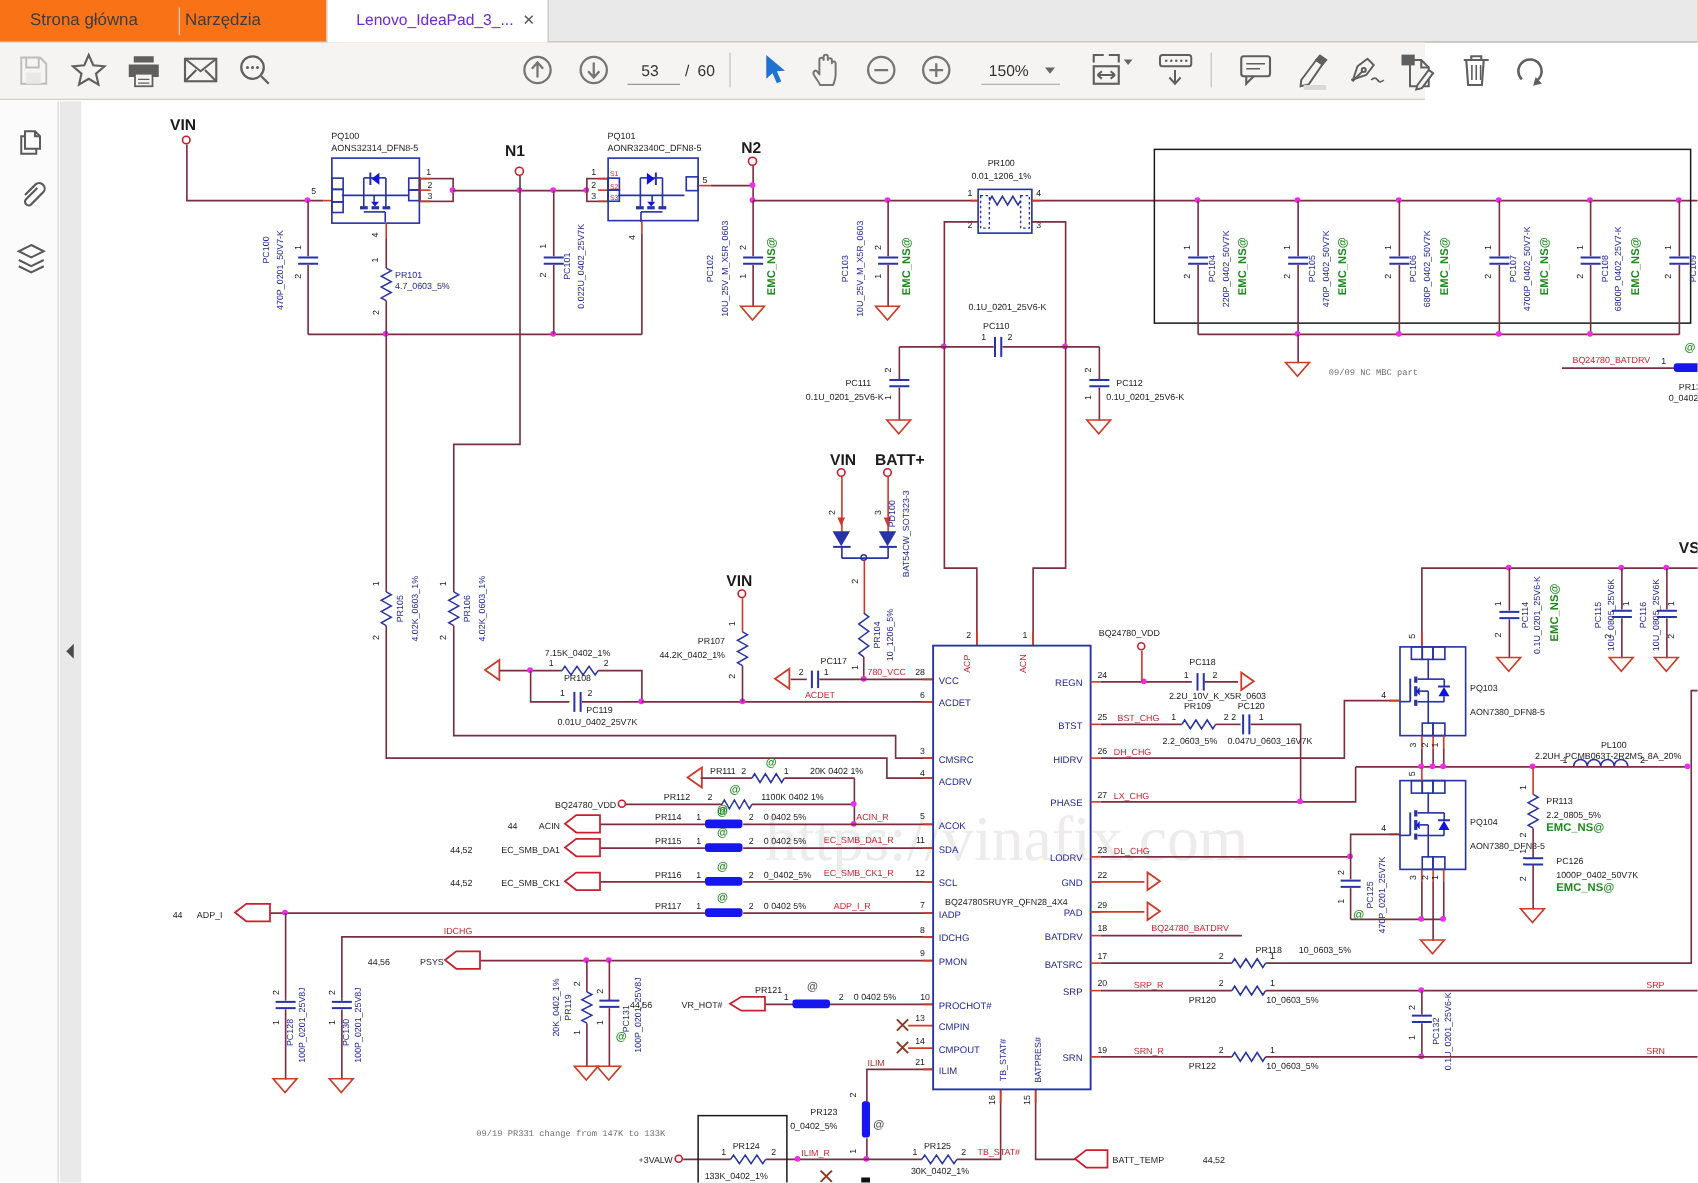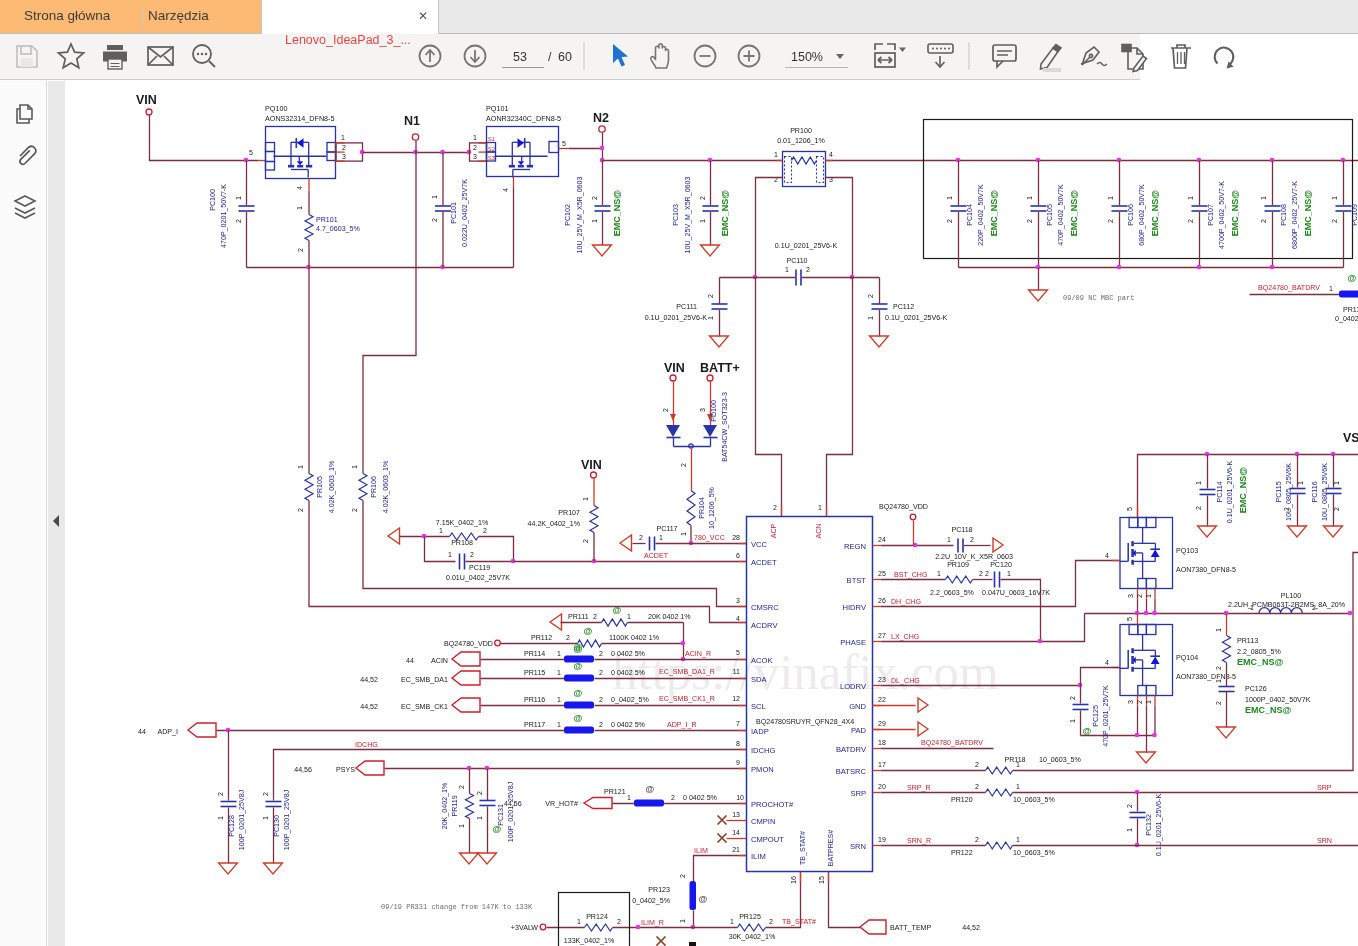--- a/index.html
+++ b/index.html
@@ -1,22 +1,22 @@
 <!DOCTYPE html>
 <html><head><meta charset="utf-8">
 <style>
   * { margin:0; padding:0; box-sizing:border-box; }
   html,body { width:1358px; height:946px; overflow:hidden; background:#fff;
     font-family:"Liberation Sans", sans-serif; }
-  #tabbar { position:absolute; left:0; top:0; width:1358px; height:34px; background:#fdba74; }
+  #tabbar { position:absolute; left:0; top:0; width:1358px; height:34px; background:#f97316; }
   #tabbar .right { position:absolute; left:439px; top:0; width:919px; height:34px; background:#e9e9e9; }
   #tabbar .btm { position:absolute; left:0; top:33px; width:1358px; height:1px; background:#bdbdbd; }
   #activetab { position:absolute; left:261px; top:0; width:178px; height:34px; background:#fff;
      border-left:1px solid #c6c6c6; border-right:1px solid #c6c6c6; z-index:3; }
-  #activetab .ttl { position:absolute; left:23px; top:9px; font-size:12.5px; color:#ef4444;margin-top:24px; }
+  #activetab .ttl { position:absolute; left:23px; top:9px; font-size:12.5px; color:#6d28d9; }
   #activetab .x { position:absolute; right:10px; top:9px; font-size:12px; color:#555; }
   .tabtxt { position:absolute; top:8px; font-size:13.5px; color:#3c3c3c; }
   #tabsep { position:absolute; left:143px; top:6px; width:1px; height:22px; background:#c8c8c8; }
   #toolbar { position:absolute; left:0; top:34px; width:1140px; height:46px; background:#f5f4f2;
      border-bottom:1px solid #cfcecb; }
   #sidebar { position:absolute; left:0; top:81px; width:47px; height:865px; background:#fbfbfb;
      border-right:1px solid #d8d8d8; }
   #gutter { position:absolute; left:48px; top:81px; width:17px; height:865px; background:#e9e9e9; }
   #wm { position:absolute; left:612px; top:643px; font-family:"Liberation Serif", serif;
      font-size:51px; color:rgba(125,115,115,0.14); z-index:1; }

